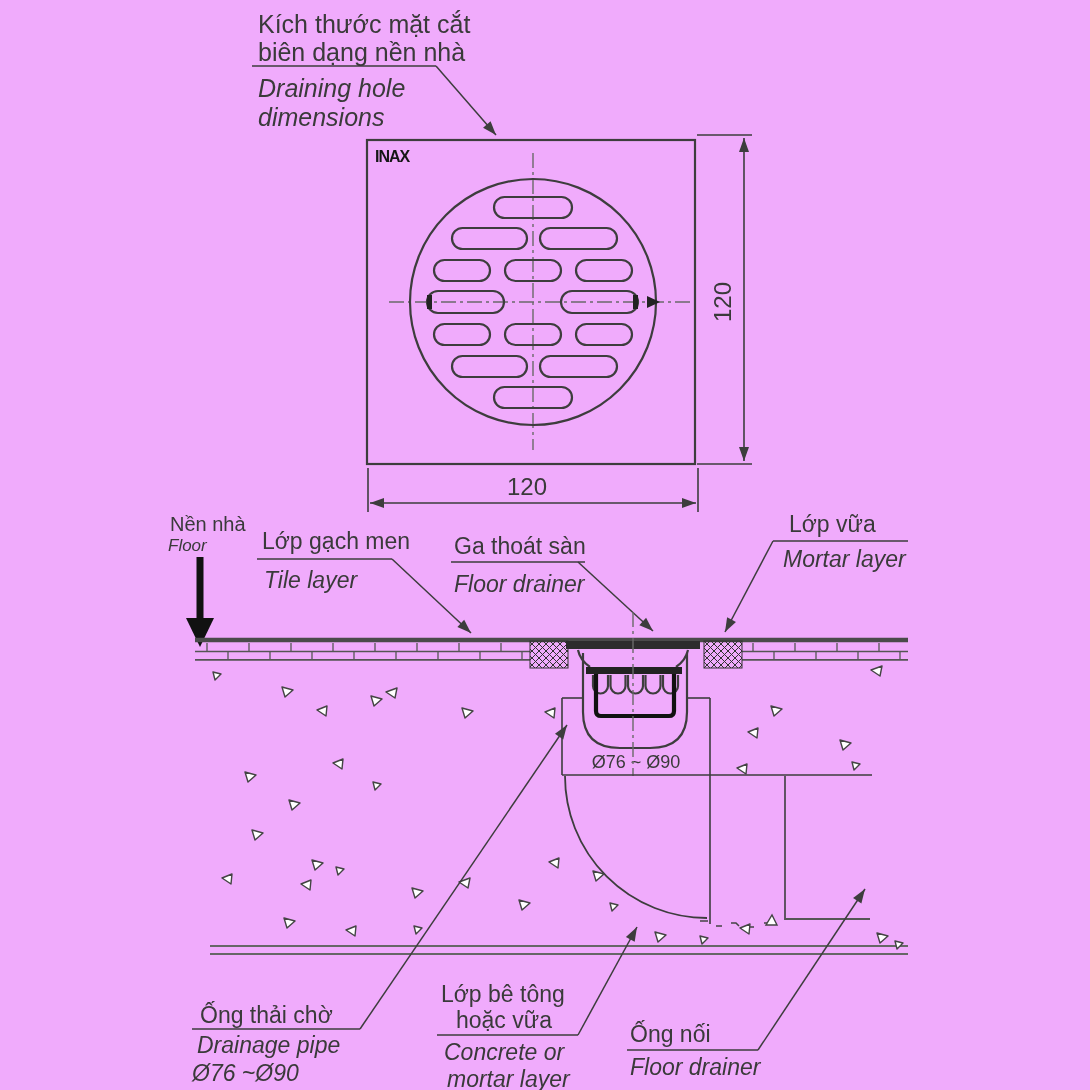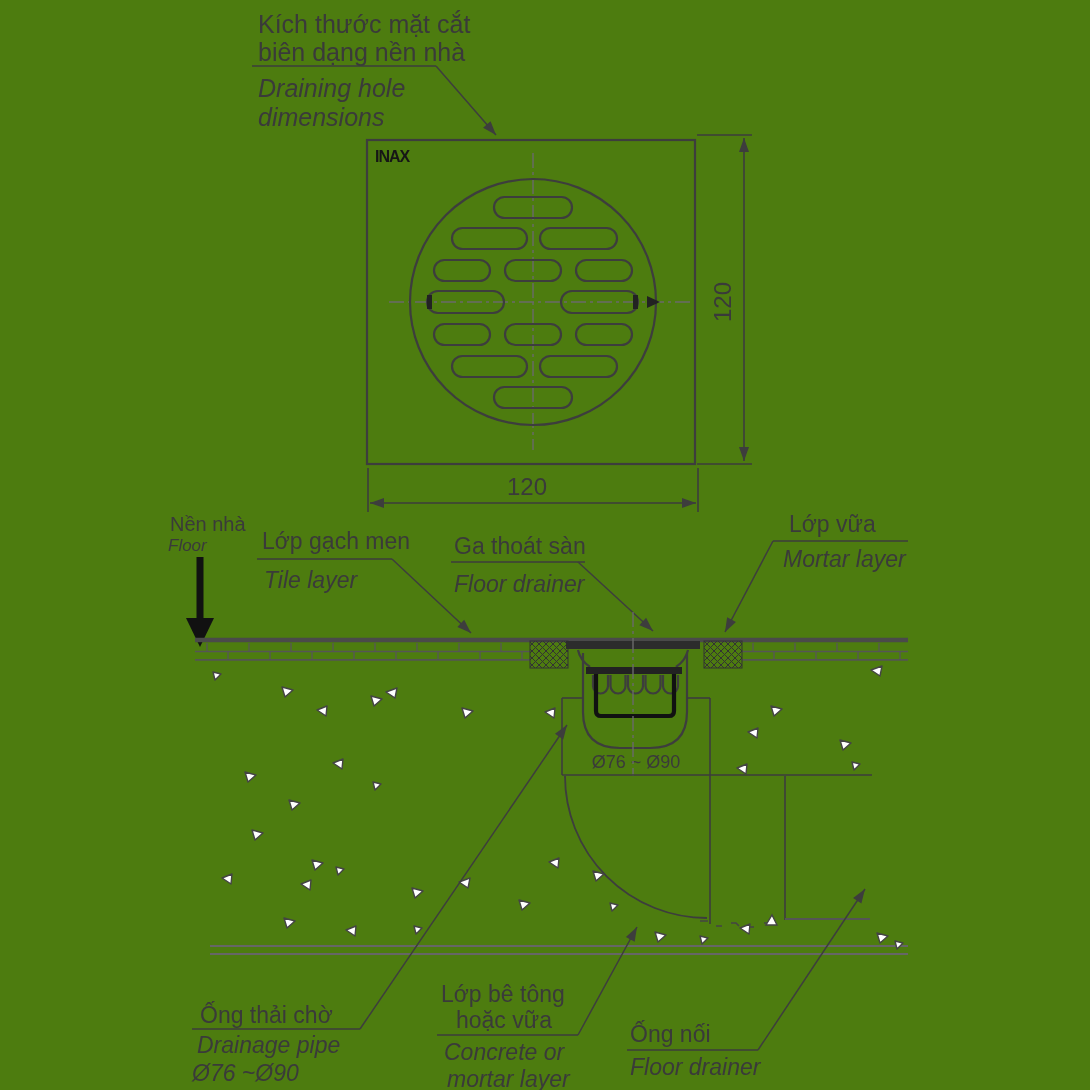--- a/index.html
+++ b/index.html
@@ -1,17 +1,17 @@
 <!DOCTYPE html>
 <html><head>
 <meta charset="utf-8">
 <style>
   html,body{margin:0;padding:0;background:#fff;}
   .canvas{
-    width:1090px;height:1090px;background:#4d7c0f;position:relative;overflow:hidden;
+    width:1090px;height:1090px;background:#f0abfc;position:relative;overflow:hidden;
     font-family:"Liberation Sans",sans-serif;
   }
   svg{display:block;}
   text{fill:#3a3a3a;}
   .vn{font-size:23px;}
   .en{font-size:23px;font-style:italic;}
   .vn-top{font-size:25px;}
   .en-top{font-size:25px;font-style:italic;}
   .vn-sm{font-size:20px;}
   .en-sm{font-size:17px;font-style:italic;}

